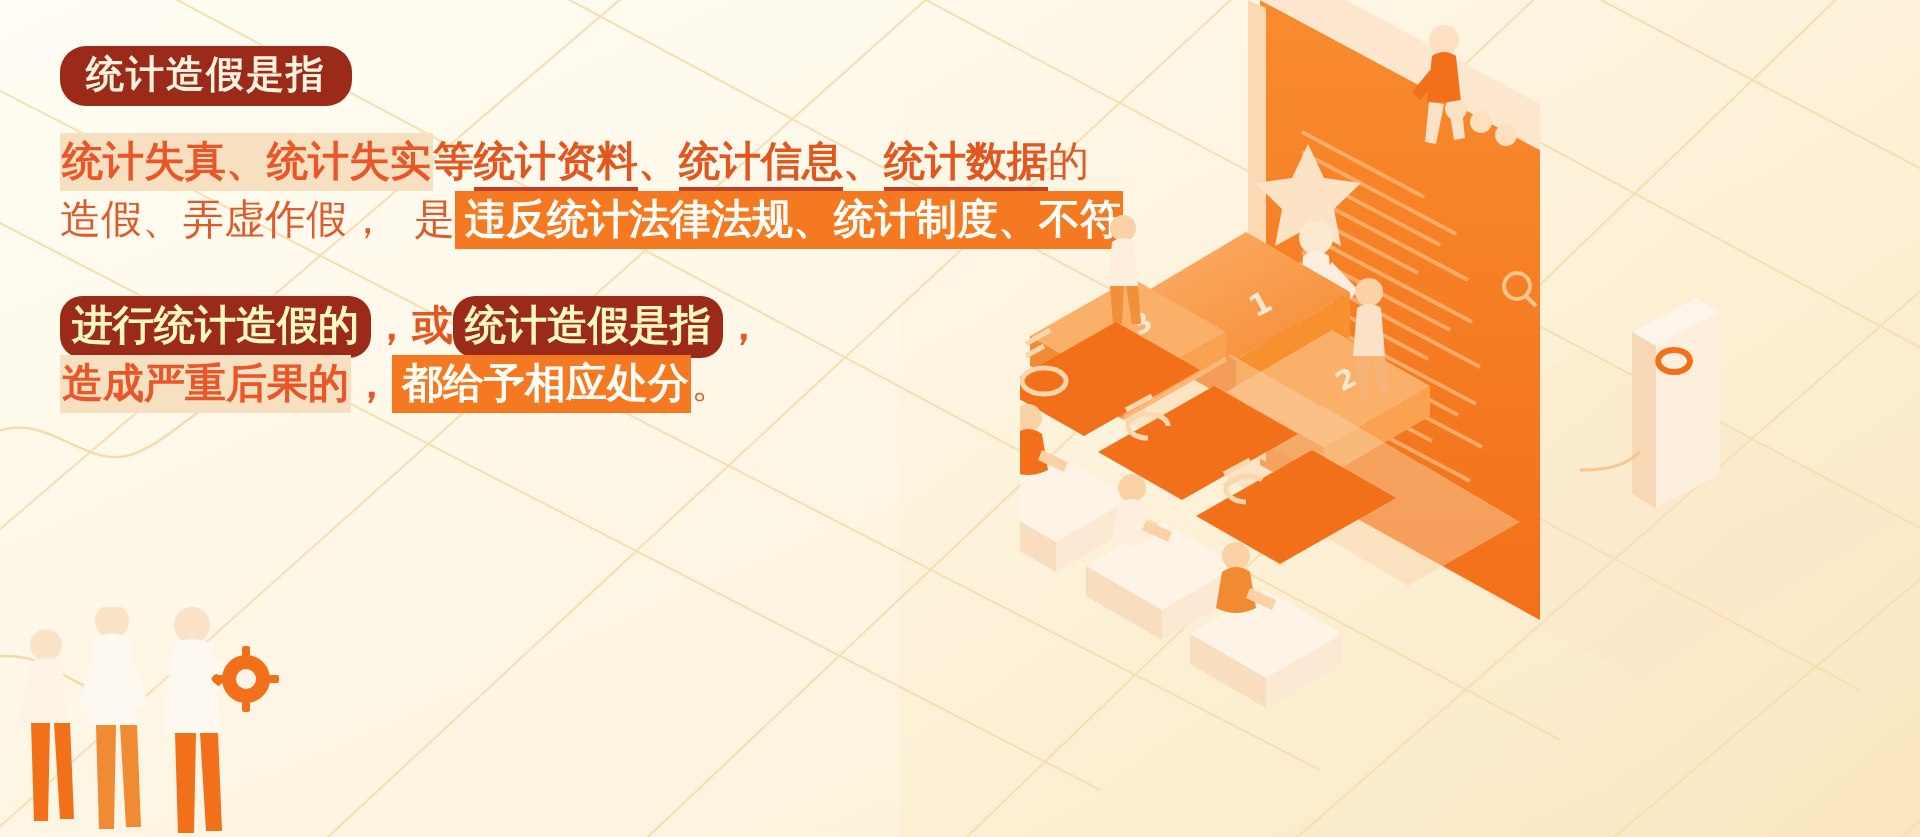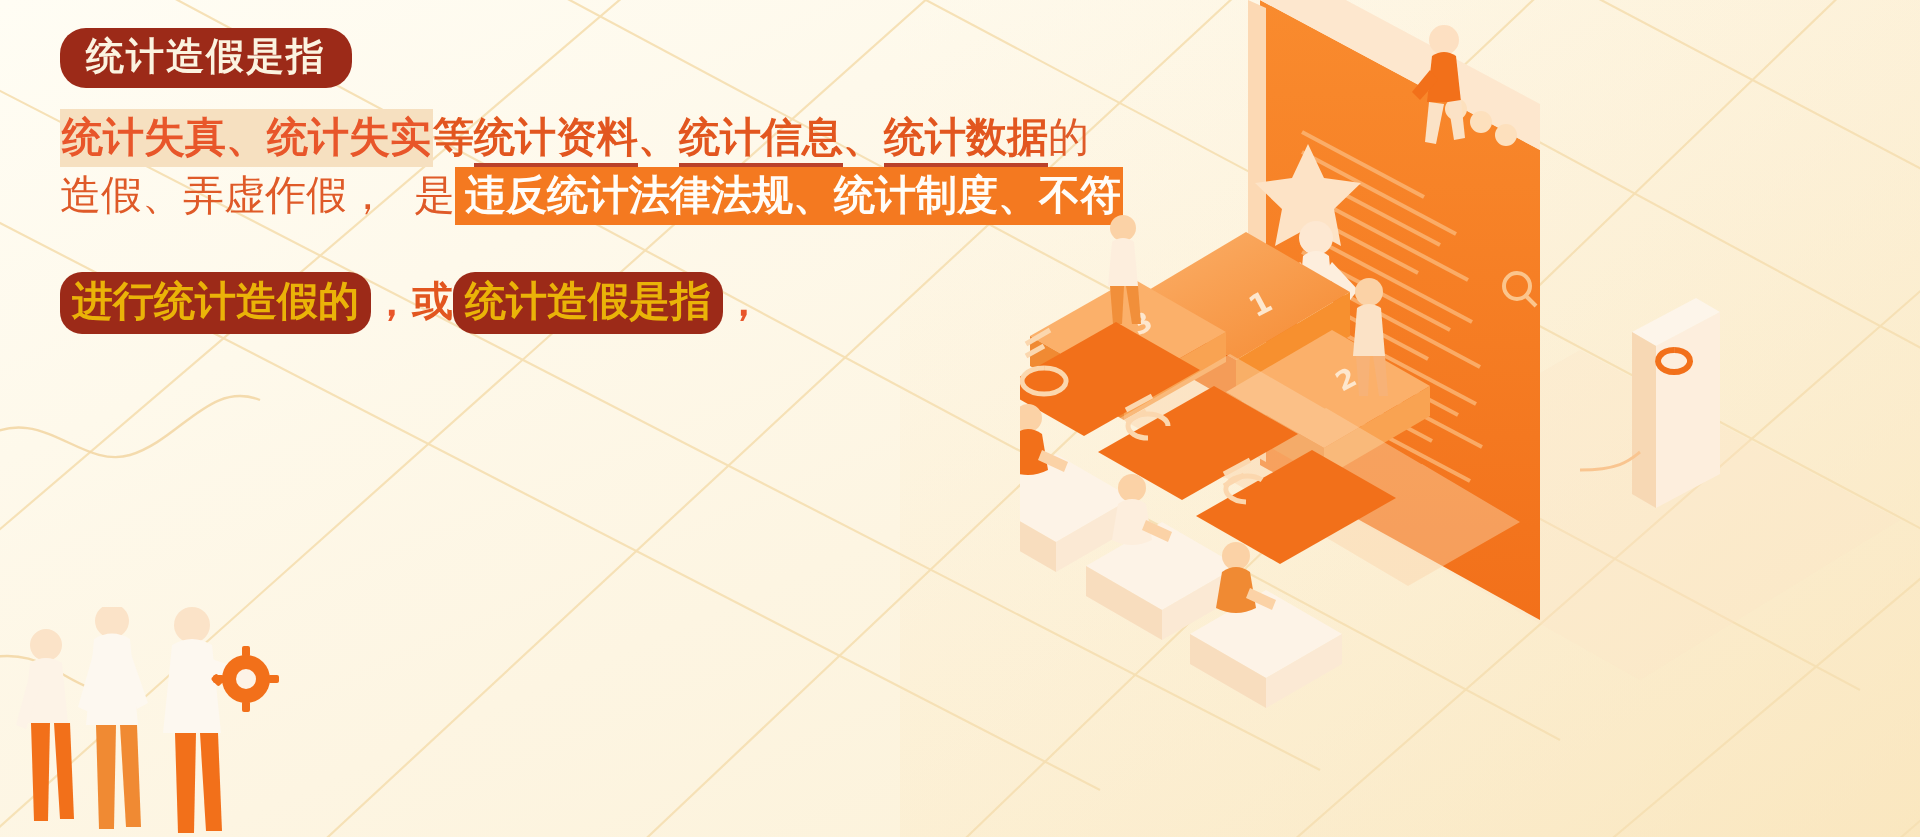--- a/index.html
+++ b/index.html
@@ -13,36 +13,36 @@
     background:
       linear-gradient(180deg,#fefaec 0%,#fdf5e0 45%,#fcf1d8 100%);
     overflow:hidden;
   }
   
   .gridlayer{position:absolute;inset:0;pointer-events:none;}
   .gridlayer svg{display:block;width:100%;height:100%;}
 
   
   .textcol{
-    position:absolute;left:60px;top:28px;width:1010px;
+    position:absolute;left:60px;top:46px;width:1010px;
   }
   .pill{
     display:inline-block;
     background:#9c2a18;
     color:#fbf3e0;
     font-size:38px;
     font-weight:bold;
     letter-spacing:2px;
     padding:9px 26px 13px 26px;
     border-radius:26px;
     line-height:1;
     white-space:nowrap;
   }
   .para{
-    margin-top:20px;
+    margin-top:26px;
     font-size:41px;
     line-height:1.42;
     color:#e0562a;
     letter-spacing:0px;
     white-space:nowrap;
   }
   .para .ln{display:block;height:58px;}
   .para2{margin-top:48px;}
 
   span.t{white-space:pre;}
@@ -65,21 +65,21 @@
   
   .ob{
     background:#f47920;
     color:#fffdf8;
     font-weight:bold;
     padding:4px 2px 6px 10px;
   }
   
   .rb{
     background:#9c2a18;
-    color:#eab308;
+    color:#fef9c3;
     font-weight:bold;
     border-radius:22px;
     padding:5px 12px 9px 12px;
   }
   .comma{color:#e8562a;font-weight:bold;}
   .period{color:#e0562a;font-weight:normal;}
 
   
   .illus{position:absolute;right:0;top:0;width:900px;height:837px;}
   .illus svg{display:block;}
@@ -141,20 +141,21 @@
     <div class="para">
       <span class="ln"><span class="t tan">统计失真、统计失实</span><span class="t ulgap">等</span><span class="t ul">统计资料</span><span class="t ulgap">、</span><span class="t ul">统计信息</span><span class="t ulgap">、</span><span class="t ul">统计数据</span><span class="t plain">的</span></span>
 
       <span class="ln"><span class="t plain">造假、弄虚作假，  是</span><span class="t ob">违反统计法律法规、统计制度、不符</span></span>
 
     </div>
 
     <div class="para para2">
       <span class="ln"><span class="t rb">进行统计造假的</span><span class="t comma">，</span><span class="t ulgap">或</span><span class="t rb">统计造假是指</span><span class="t comma">，</span></span>
 
+      <span class="ln"><span class="t tan">造成严重后果的</span><span class="t comma">，</span><span class="t ob">都给予相应处分</span><span class="t period">。</span></span>
     </div>
   </div>
 
   <div class="illus">
     <svg width="900" height="837" viewBox="0 0 900 837" aria-hidden="true">
       <defs>
         <linearGradient id="orgA" x1="0" y1="0" x2="0" y2="1">
           <stop offset="0%" stop-color="#f98b2e"></stop>
           <stop offset="100%" stop-color="#f2701a"></stop>
         </linearGradient>

